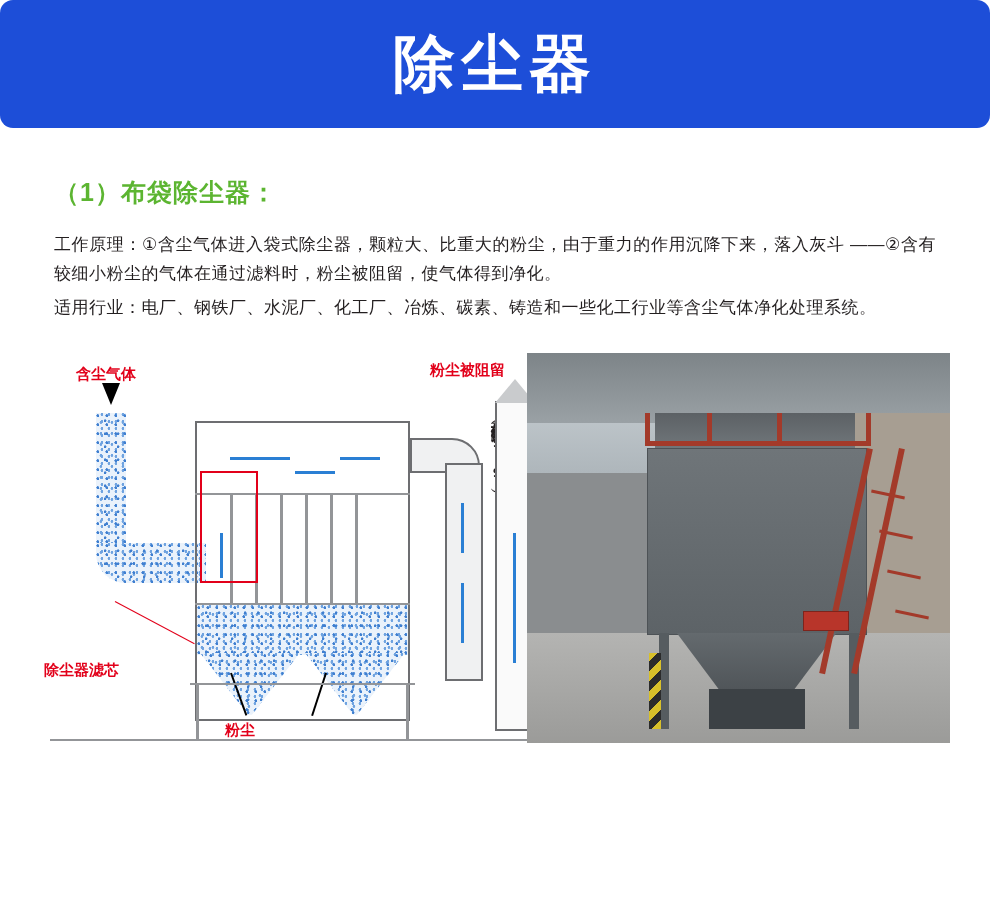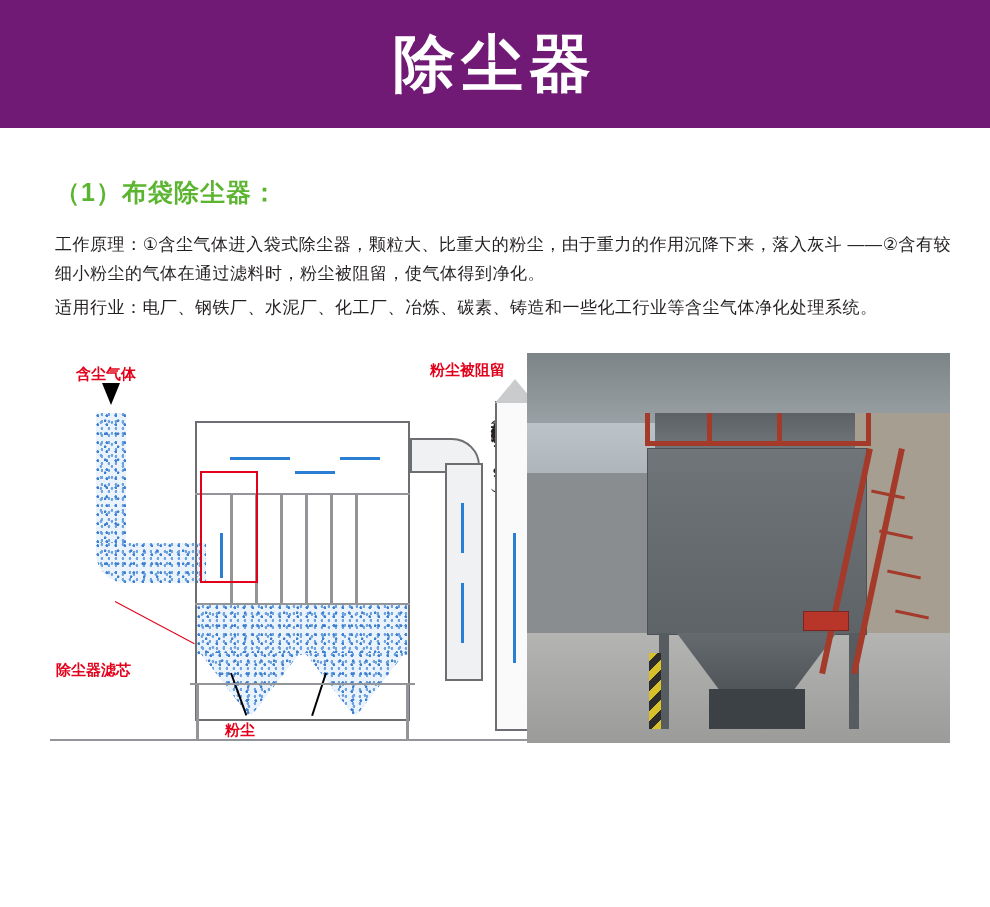--- a/index.html
+++ b/index.html
@@ -12,39 +12,39 @@
     height: 907px;
     font-family: "Liberation Sans", "DejaVu Sans", sans-serif;
     color: #231f20;
     overflow: hidden;
     position: relative;
   }
   
   .banner {
     width: 990px;
     height: 128px;
-    background: #701a75;
+    background: #1d4ed8;
     display: flex;
     align-items: center;
     justify-content: center;
     box-sizing: border-box;
+    border-radius: 13px;
   }
   .banner-title {
     color: #ffffff;
     font-size: 62px;
     font-weight: bold;
     letter-spacing: 6px;
     line-height: 1;
     font-family: "DejaVu Sans", "Liberation Sans", sans-serif;
   }
   
   .content {
-    padding: 0 39px;
-    box-sizing: border-box;
-    margin-left: 16px;
+    padding: 0 54px;
+    box-sizing: border-box;
   }
   .section-heading {
     color: #5cb531;
     font-size: 25px;
     font-weight: bold;
     margin-top: 48px;
     margin-bottom: 22px;
     letter-spacing: 1px;
   }
   .para {
@@ -206,21 +206,21 @@
   <p class="para">工作原理：①含尘气体进入袋式除尘器，颗粒大、比重大的粉尘，由于重力的作用沉降下来，落入灰斗 ——②含有较细小粉尘的气体在通过滤料时，粉尘被阻留，使气体得到净化。</p>
   <p class="para">适用行业：电厂、钢铁厂、水泥厂、化工厂、冶炼、碳素、铸造和一些化工行业等含尘气体净化处理系统。</p>
 </div>
 
 <div class="figures">
 
   <div class="diagram">
 
     <div class="lbl" style="left:36px; top:12px;">含尘气体</div>
     <div class="lbl" style="left:390px; top:8px;">粉尘被阻留</div>
-    <div class="lbl" style="left:16px; top:308px;font-family:Liberation Serif, serif;">除尘器滤芯</div>
+    <div class="lbl" style="left:4px; top:308px;font-family:Liberation Serif, serif;">除尘器滤芯</div>
     <div class="lbl" style="left:185px; top:368px;">粉尘</div>
     <div class="lbl-vert" style="left:448px; top:60px;">干净气体（除尘达99.9）</div>
 
     <div class="dust-cloud" style="left:56px; top:60px; width:30px; height:140px;"></div>
     <div class="dust-cloud" style="left:56px; top:190px; width:110px; height:40px; border-bottom-left-radius:30px;"></div>
     <div class="arrow-down" style="left:62px; top:30px; border-left:9px solid transparent; border-right:9px solid transparent; border-top:22px solid #000;"></div>
 
     <div class="housing" style="left:155px; top:68px; width:215px; height:300px;"></div>
     <div class="sep" style="left:155px; top:140px; width:215px; height:2px;"></div>
     <div class="sep" style="left:155px; top:250px; width:215px; height:2px;"></div>

